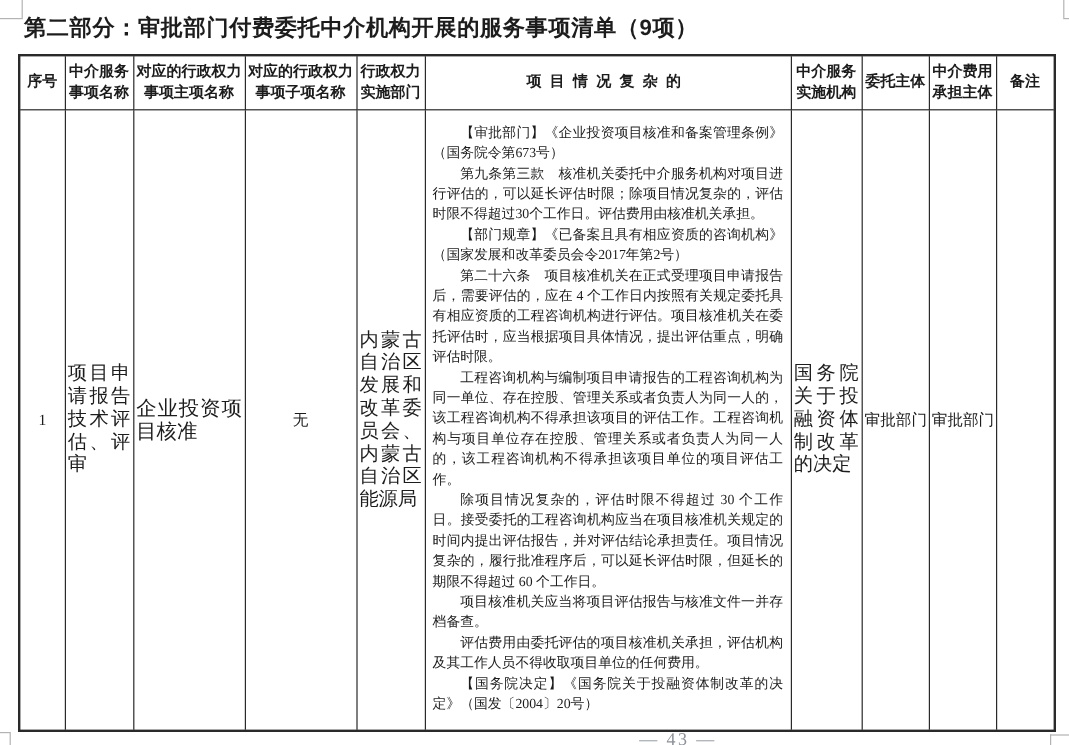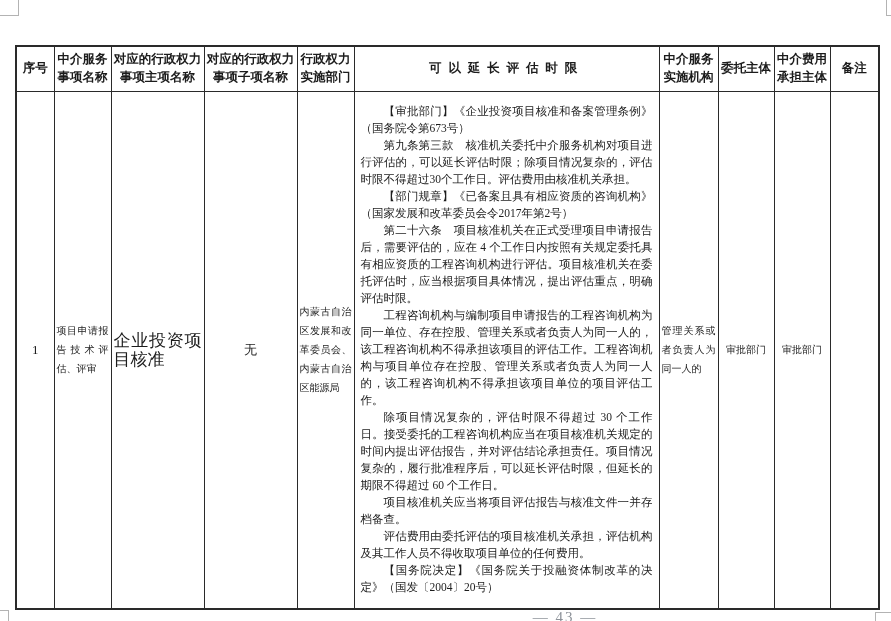--- a/index.html
+++ b/index.html
@@ -68,35 +68,35 @@
   }
   th.th-basis span {
     letter-spacing: 0.55em;
     text-indent: 0.55em;
   }
   .cell-center {
     text-align: center;
     font-size: 13px;
   }
   .cell-narrow {
-    font-size: 10px;
+    font-size: 16px;
     line-height: 19px;
     text-align: justify;
     text-justify: inter-ideograph;
     padding: 2px;
   }
   .cell-mid {
     font-size: 17px;
     line-height: 19px;
     text-align: justify;
     text-justify: inter-ideograph;
     padding: 3px;
   }
   .cell-single {
-    font-size: 10px;
+    font-size: 13px;
     text-align: center;
     white-space: nowrap;
   }
   td.cell-basis {
     vertical-align: middle;
     padding: 4px 6px;
   }
   .cell-basis p {
     margin: 0;
     font-size: 11.5px;
@@ -120,20 +120,21 @@
 </head>
 <body>
 
 <div class="page">
 
   <div class="corner corner-tl"></div>
   <div class="corner corner-tr"></div>
   <div class="corner corner-bl"></div>
   <div class="corner corner-br"></div>
 
+  <h1 class="doc-title">第二部分：审批部门付费委托中介机构开展的服务事项清单（9项）</h1>
 
   <table class="service-table">
     <colgroup>
       <col style="width:38px">
       <col style="width:57px">
       <col style="width:93px">
       <col style="width:93px">
       <col style="width:57px">
       <col style="width:305px">
       <col style="width:59px">
@@ -145,21 +146,21 @@
       <tr>
         <th>序号</th>
         <th>中介服务
 事项名称</th>
         <th>对应的行政权力
 事项主项名称</th>
         <th>对应的行政权力
 事项子项名称</th>
         <th>行政权力
 实施部门</th>
-        <th class="th-basis"><span>可以延长评估时限</span></th>
+        <th class="th-basis"><span>项目情况复杂的</span></th>
         <th>中介服务
 实施机构</th>
         <th>委托主体</th>
         <th>中介费用
 承担主体</th>
         <th>备注</th>
       </tr>
     </thead>
     <tbody>
       <tr>
@@ -172,21 +173,21 @@
           <p>【审批部门】《企业投资项目核准和备案管理条例》（国务院令第673号）</p>
           <p>第九条第三款　核准机关委托中介服务机构对项目进行评估的，可以延长评估时限；除项目情况复杂的，评估时限不得超过30个工作日。评估费用由核准机关承担。</p>
           <p>【部门规章】《已备案且具有相应资质的咨询机构》（国家发展和改革委员会令2017年第2号）</p>
           <p>第二十六条　项目核准机关在正式受理项目申请报告后，需要评估的，应在 4 个工作日内按照有关规定委托具有相应资质的工程咨询机构进行评估。项目核准机关在委托评估时，应当根据项目具体情况，提出评估重点，明确评估时限。</p>
           <p>工程咨询机构与编制项目申请报告的工程咨询机构为同一单位、存在控股、管理关系或者负责人为同一人的，该工程咨询机构不得承担该项目的评估工作。工程咨询机构与项目单位存在控股、管理关系或者负责人为同一人的，该工程咨询机构不得承担该项目单位的项目评估工作。</p>
           <p>除项目情况复杂的，评估时限不得超过 30 个工作日。接受委托的工程咨询机构应当在项目核准机关规定的时间内提出评估报告，并对评估结论承担责任。项目情况复杂的，履行批准程序后，可以延长评估时限，但延长的期限不得超过 60 个工作日。</p>
           <p>项目核准机关应当将项目评估报告与核准文件一并存档备查。</p>
           <p>评估费用由委托评估的项目核准机关承担，评估机构及其工作人员不得收取项目单位的任何费用。</p>
           <p>【国务院决定】《国务院关于投融资体制改革的决定》（国发〔2004〕20号）</p>
         </td>
-        <td class="cell-narrow">管理关系或者负责人为同一人的</td>
+        <td class="cell-narrow">国务院关于投融资体制改革的决定</td>
         <td class="cell-single">审批部门</td>
         <td class="cell-single">审批部门</td>
         <td class="cell-center"></td>
       </tr>
     </tbody>
   </table>
 
   <div class="page-number">— 43 —</div>
 
 </div>

